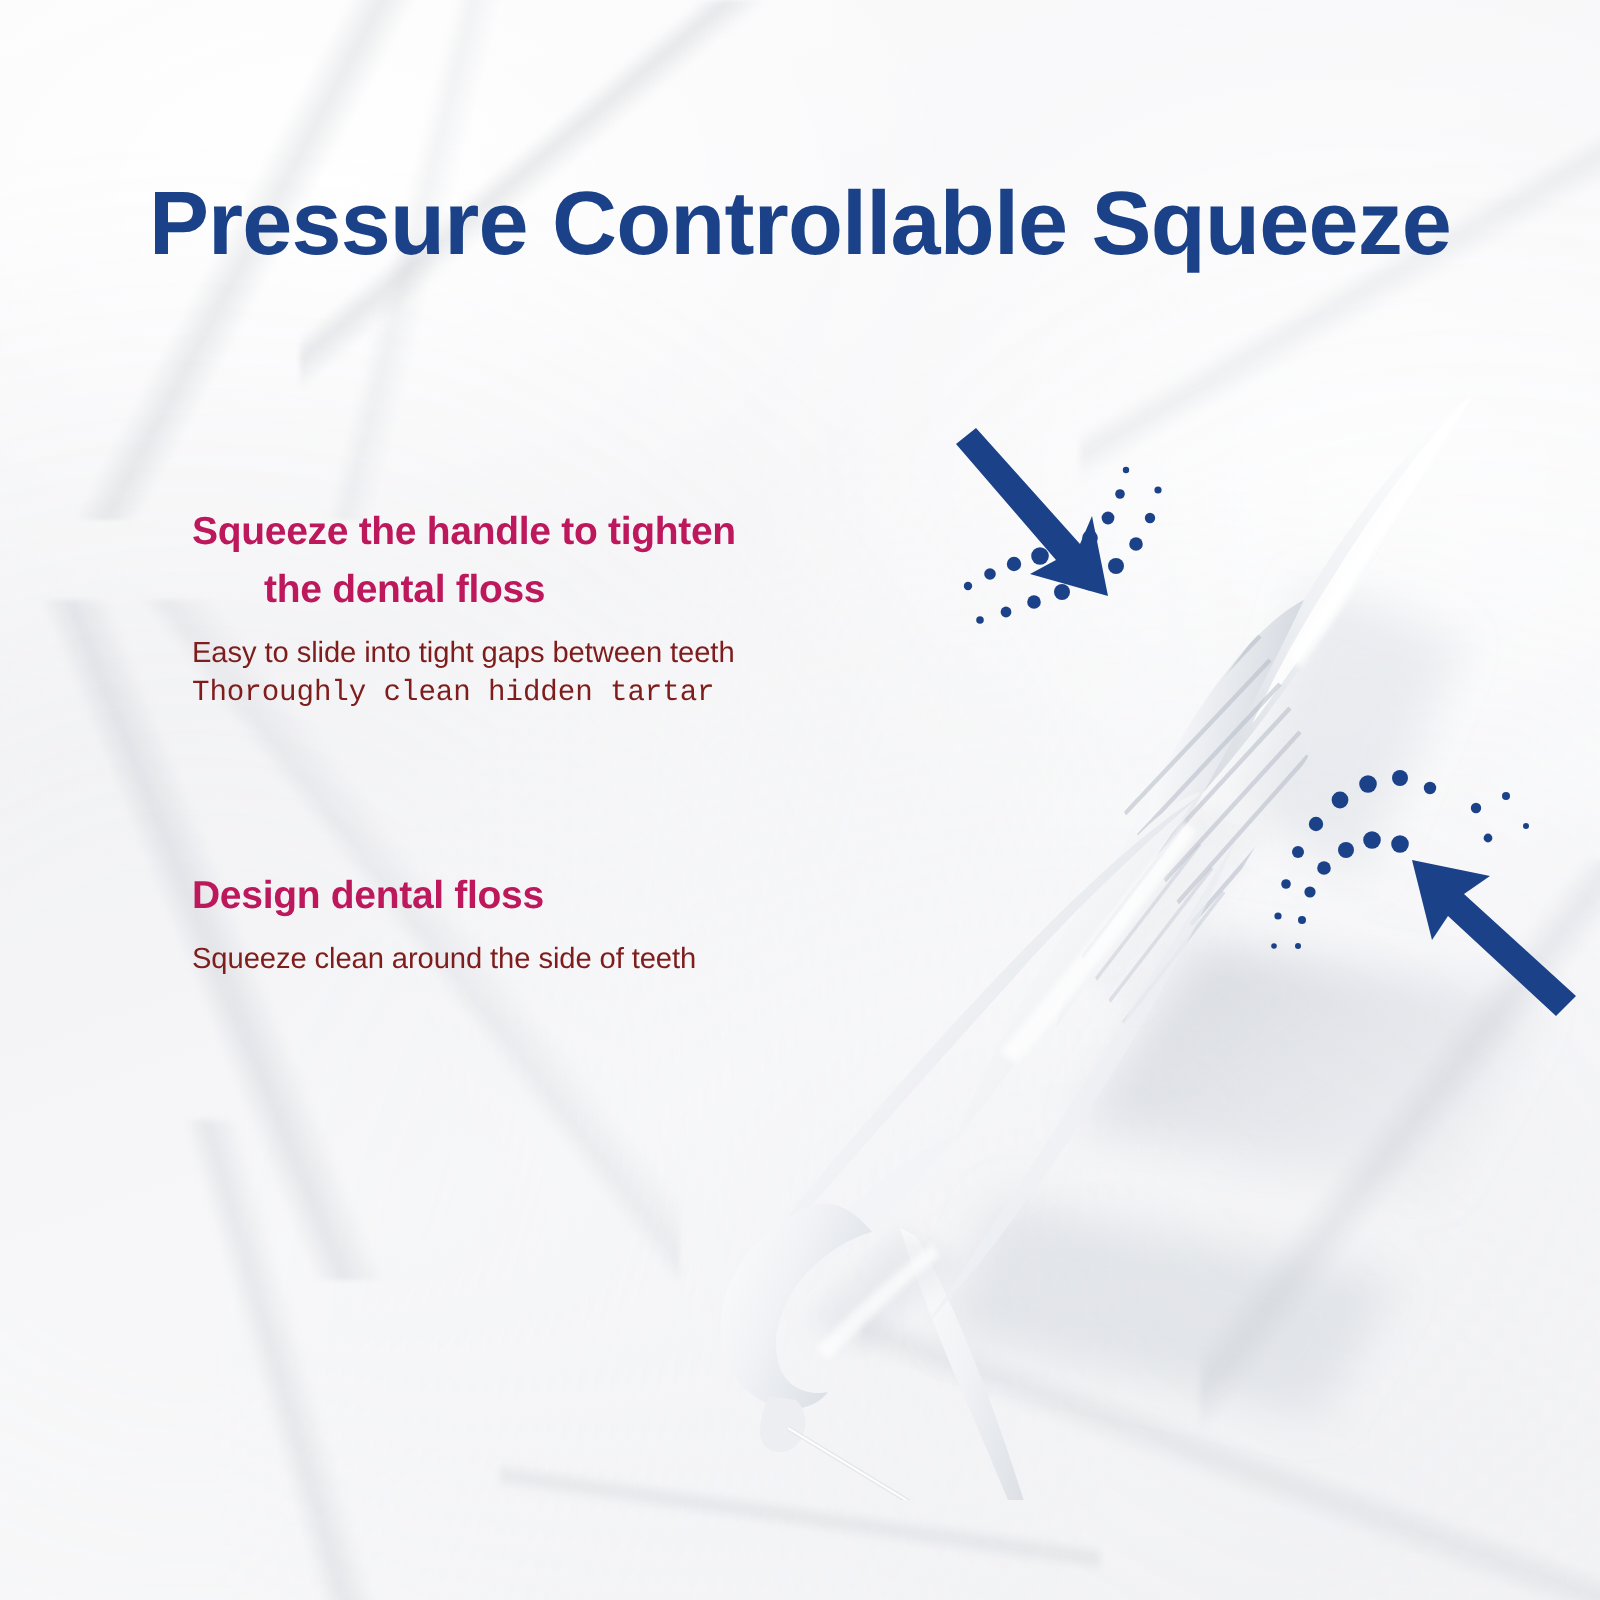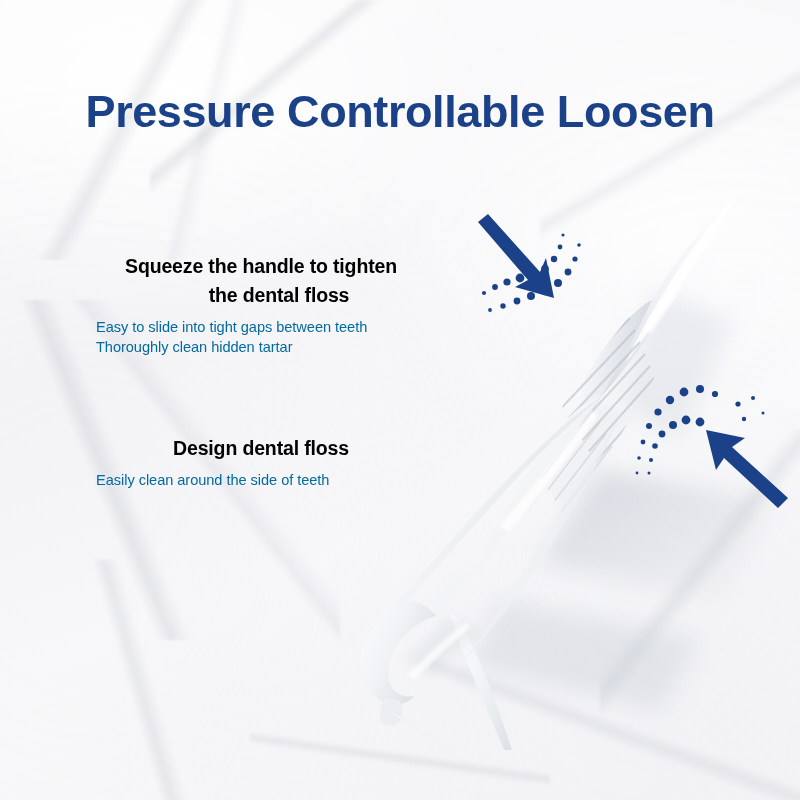--- a/index.html
+++ b/index.html
@@ -60,29 +60,29 @@
     position:absolute;left:0;top:86px;width:800px;text-align:center;
     font-size:45px;font-weight:bold;letter-spacing:-.4px;
     color:#1b4289;white-space:nowrap;
   }
 
   
   .block{position:absolute;}
   .block.b1{left:96px;top:252px;width:330px;}
   .block.b2{left:96px;top:434px;width:330px;}
   .blk-head{
-    font-size:19.5px;font-weight:bold;color:#000000;
-    line-height:29px;letter-spacing:-.15px;margin:0 0 7px 0;text-align:center;
+    font-size:19.5px;font-weight:bold;color:#be185d;
+    line-height:29px;letter-spacing:-.15px;margin:0 0 7px 0;
   }
   .blk-head .l2{display:block;margin-left:36px;}
   .blk-sub{
-    font-size:14.6px;color:#0369a1;line-height:20px;
+    font-size:14.6px;color:#7f1d1d;line-height:20px;
     letter-spacing:-.05px;margin:0;
   }
-  .blk-sub .l2{display:block;}
+  .blk-sub .l2{display:block;font-family:Liberation Mono, monospace;}
 
   
   .fx{position:absolute;}
   .fx svg{display:block;overflow:visible;}
   .fx-top{left:466px;top:206px;width:130px;height:120px;}
   .fx-bot{left:620px;top:372px;width:170px;height:145px;}
 </style>
 </head>
 <body>
 
@@ -224,39 +224,39 @@
         <path d="M420,44 C400,76 372,118 344,158 L350,164
                  C380,122 406,80 424,48 Z" fill="#ffffff"></path>
         <path d="M292,240 C266,274 232,318 200,356 L208,362
                  C242,322 274,280 298,246 Z" fill="#ffffff" opacity=".9"></path>
         <path d="M166,452 C146,468 124,488 108,504 L114,510
                  C132,492 152,472 170,458 Z" fill="#ffffff" opacity=".8"></path>
       </g>
     </svg>
   </div>
 
-  <div class="title">Pressure Controllable Loosen</div>
+  <div class="title">Pressure Controllable Squeeze</div>
 
   <div class="block b1">
     <h2 class="blk-head">
       <span>Squeeze the handle to tighten</span>
       <span class="l2">the dental floss</span>
     </h2>
     <p class="blk-sub">
       <span>Easy to slide into tight gaps between teeth</span>
       <span class="l2">Thoroughly clean hidden tartar</span>
     </p>
   </div>
 
   <div class="block b2">
     <h2 class="blk-head">
       <span>Design dental floss</span>
     </h2>
     <p class="blk-sub">
-      <span>Easily clean around the side of teeth</span>
+      <span>Squeeze clean around the side of teeth</span>
     </p>
   </div>
 
   <div class="fx fx-top">
     <svg viewBox="0 0 130 120">
 
       <g fill="#1b4289">
         <path d="M12,16 L22,8 L74,66 L80,52 L88,92 L49,81 L62,74 Z"></path>
       </g>
 

